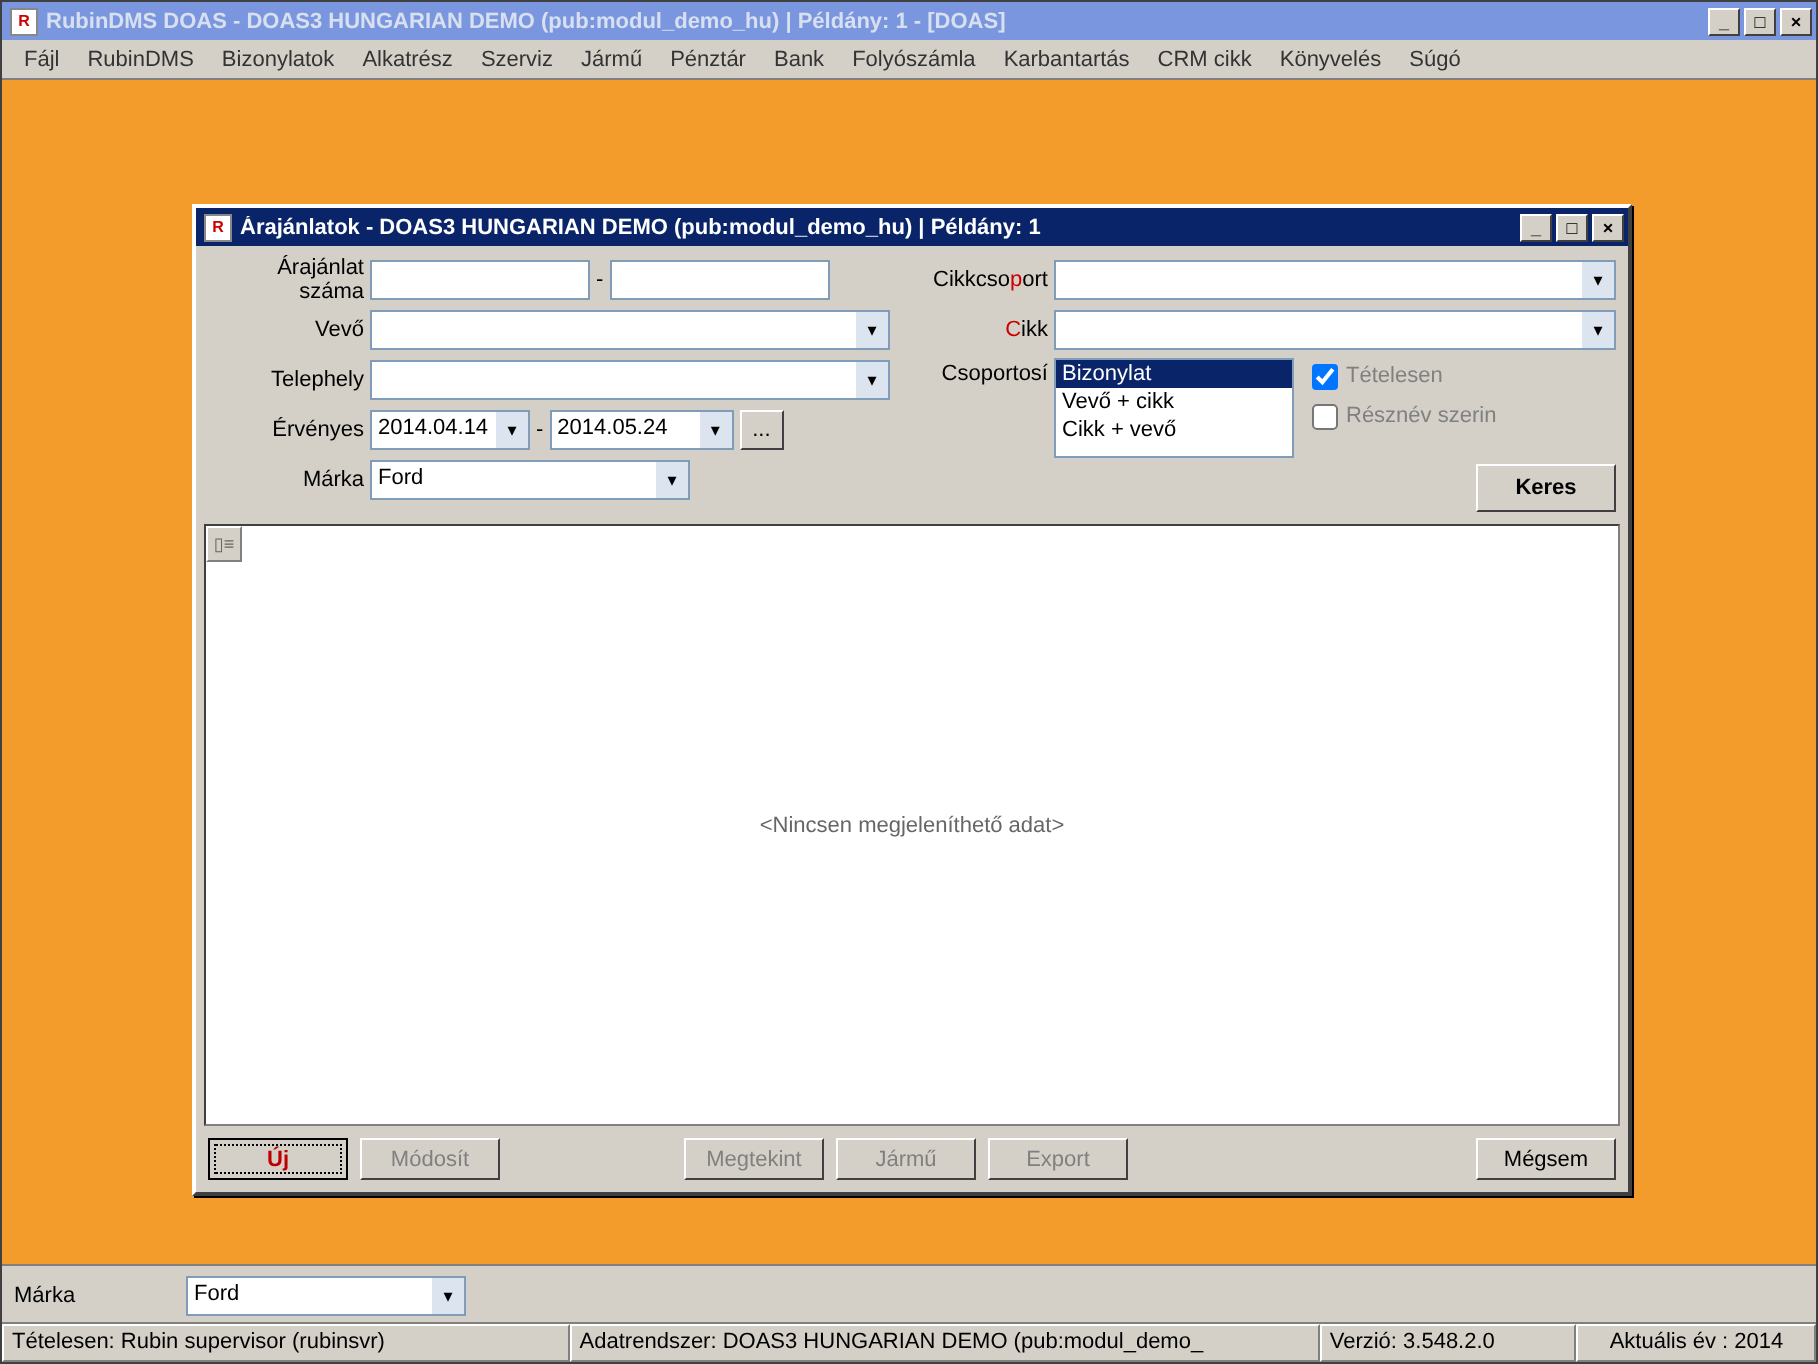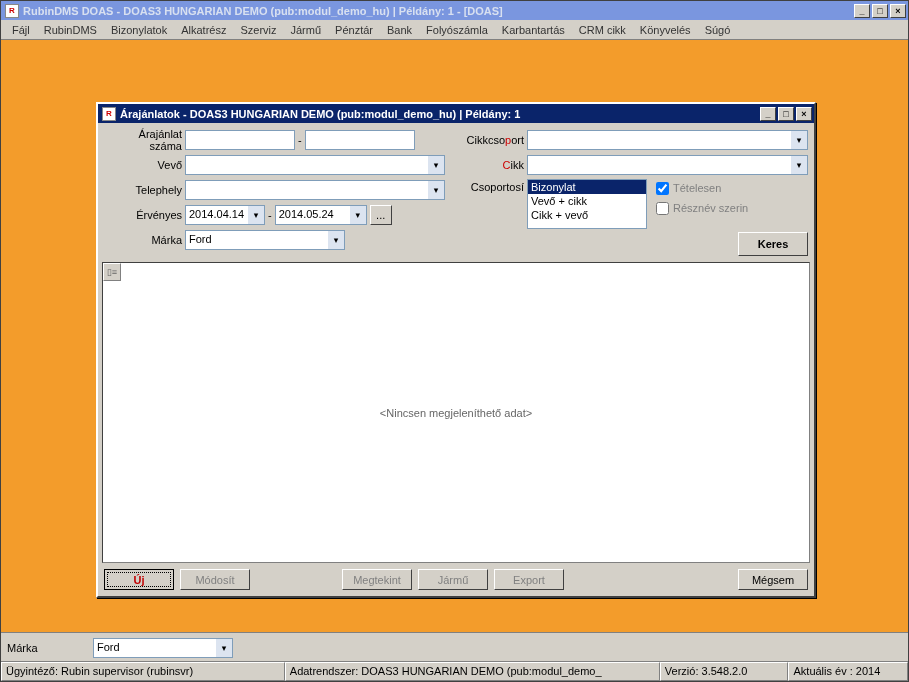--- a/index.html
+++ b/index.html
@@ -176,21 +176,21 @@
     border-top: 1px solid #808080;
     display: flex; align-items: stretch; font-size: 11px;
   }
   .status-cell {
     border: 1px solid #808080; border-top-color: #fff; border-left-color: #fff;
     padding: 2px 4px; white-space: nowrap; overflow: hidden;
   }
   .status-cell:nth-child(1) { flex: 3; }
   .status-cell:nth-child(2) { flex: 4; }
   .status-cell:nth-child(3) { flex: 1.3; }
-  .status-cell:nth-child(4) { flex: 1.2; }
+  .status-cell:nth-child(4) { flex: 1.2; text-align: center; }
 
   .app-icon {
     width: 14px; height: 14px; margin-right: 4px;
     background: #fff; border: 1px solid #888;
     display: inline-flex; align-items: center; justify-content: center;
     font-size: 8px; color: #c00;
   }
 </style>
 </head>
 <body>
@@ -347,19 +347,19 @@
     <div class="bottom-row">
       <span style="width:80px">Márka</span>
       <div class="combo-wrap" style="width:140px">
         <div class="field">Ford</div>
         <div class="dd-btn"></div>
       </div>
     </div>
   </div>
 
   <div class="statusbar">
-    <div class="status-cell">Ügyintéző: Rubin supervisor (rubinsvr)</div>
+    <div class="status-cell">Tételesen: Rubin supervisor (rubinsvr)</div>
     <div class="status-cell">Adatrendszer: DOAS3 HUNGARIAN DEMO (pub:modul_demo_</div>
     <div class="status-cell">Verzió: 3.548.2.0</div>
     <div class="status-cell">Aktuális év : 2014</div>
   </div>
 
 </div>
 
 </body></html>

